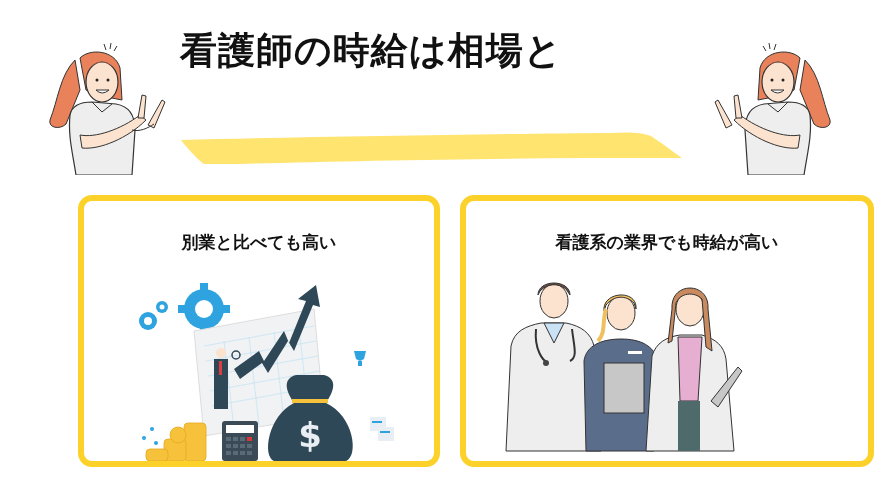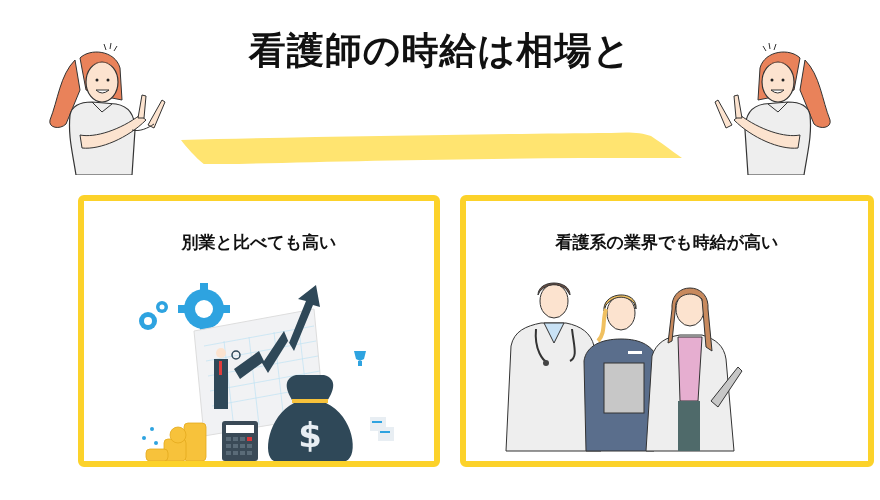--- a/index.html
+++ b/index.html
@@ -1,27 +1,27 @@
 <!DOCTYPE html>
 <html><head>
 <meta charset="utf-8">
 <style>
   * { box-sizing: border-box; margin: 0; padding: 0; }
   html, body { width: 880px; height: 500px; background: #ffffff; overflow: hidden; }
   body { position: relative; font-family: "DejaVu Sans", sans-serif; color: #111; }
 
-  .title-wrap { position: absolute; left: 180px; top: 28px; width: 520px; text-align: center; }
+  .title-wrap { position: absolute; left: 180px; top: 28px; width: 520px; }
   .title-line { font-weight: bold; font-size: 37px; line-height: 46px; letter-spacing: 1px; color: #111; position: relative; z-index: 2; }
   .highlight { position: absolute; left: 181px; top: 128px; width: 502px; height: 36px; z-index: 1; }
 
   .nurse { position: absolute; top: 20px; width: 150px; height: 155px; }
   .nurse-left { left: 20px; }
   .nurse-right { left: 710px; }
 
-  .card { position: absolute; top: 195px; height: 272px; border: 6px solid #FCD22A; border-radius: 6px; background: #fff; }
+  .card { position: absolute; top: 195px; height: 272px; border: 6px solid #FCD22A; border-radius: 14px; background: #fff; }
   .card-left { left: 78px; width: 362px; }
   .card-right { left: 460px; width: 414px; }
   .card-title { position: absolute; top: 30px; left: 0; right: 0; text-align: center; font-weight: bold; font-size: 17px; color: #111; }
   .card-illus { position: absolute; left: 0; right: 0; bottom: 0; height: 210px; }
 </style>
 </head>
 <body>
 
 <div class="nurse nurse-left">
   <svg width="150" height="155" viewBox="0 0 150 155">

